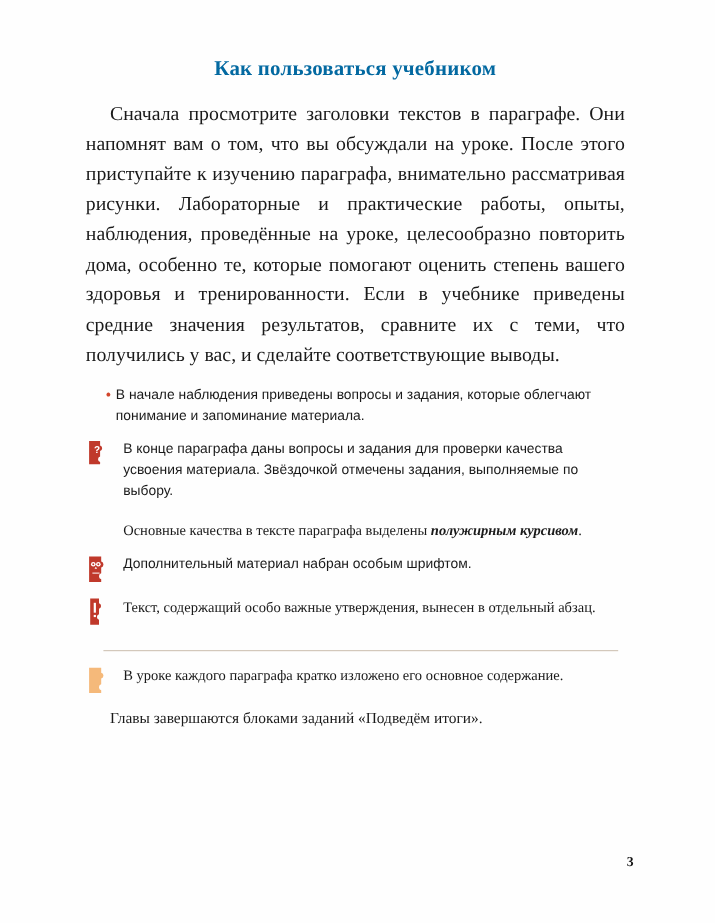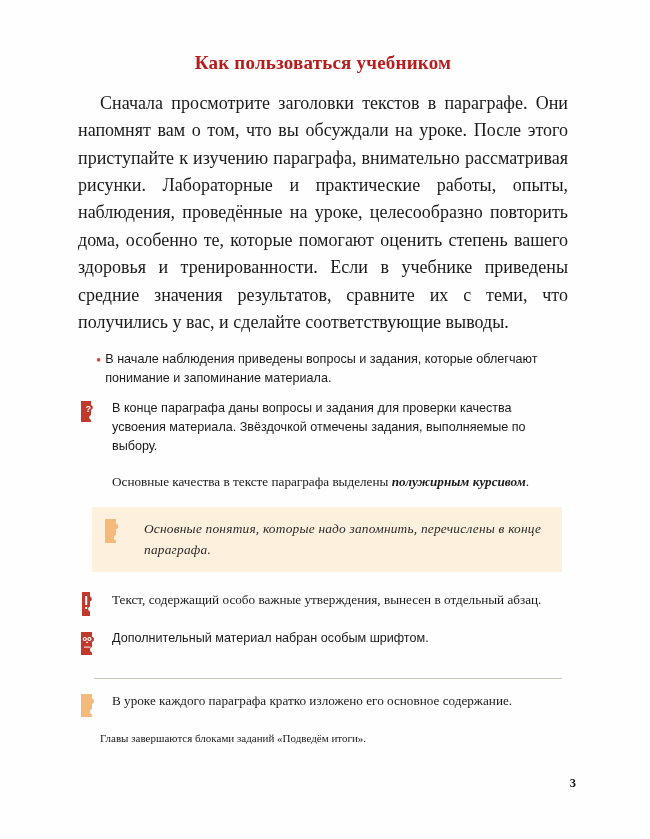--- a/index.html
+++ b/index.html
@@ -28,21 +28,21 @@
     top: 52px;
     width: 490px;
   }
   h1.title {
     font-family: "Liberation Serif", serif;
     font-size: 19px;
     font-weight: bold;
     text-align: center;
     margin: 0 0 16px 0;
     letter-spacing: 0.2px;
-    color: #b91c1c;
+    color: #0369a1;
   }
   p.body-text {
     font-size: 18px;
     line-height: 1.52;
     text-align: justify;
     margin: 0 0 10px 0;
     text-indent: 22px;
     hyphens: manual;
   }
 
@@ -140,21 +140,21 @@
 
   
   .rule {
     border: 0;
     border-top: 1px solid #cfc3b4;
     margin: 22px 0 6px 16px;
     width: 468px;
   }
 
   .final-para {
-    font-size: 11px;
+    font-size: 14px;
     line-height: 1.5;
     margin: 12px 0 0 0;
     text-indent: 22px;
     text-align: left;
   }
 
   .page-number {
     position: absolute;
     right: 74px;
     bottom: 48px;
@@ -186,55 +186,47 @@
           <text x="7.5" y="12" font-family="Liberation Sans, sans-serif" font-size="9" font-weight="bold" fill="#ffffff">?</text>
         </svg>
       </span>
       <span class="txt-sans">В конце параграфа даны вопросы и задания для проверки качества усвоения материала. Звёздочкой отмечены задания, выполняемые по выбору.</span>
     </div>
 
     <p class="sub-para">
       <span>Основные качества в тексте параграфа выделены </span><b><i>полужирным курсивом</i></b><span>.</span>
     </p>
 
-    <div class="callout">
-      <span class="cl-icon">
-        <svg class="puzzle" width="26" height="28" viewBox="0 0 26 28" aria-hidden="true">
-          <path d="M3 2 h11 v4.5 a3 3 0 0 1 0 5.8 v5.6 a3 3 0 0 0 0 5.8 V26 H3 Z" fill="#f5b97a"></path>
-        </svg>
-      </span>
-      <span class="callout-text">Основные понятия, которые надо запомнить, перечислены в конце параграфа.</span>
-    </div>
-
-    <div class="icon-row">
-      <span class="icon-slot">
-        <svg class="puzzle" width="22" height="26" viewBox="0 0 22 26" aria-hidden="true">
-          <path d="M4 1 h8 v4.5 a2.6 2.6 0 0 1 0 5 v5 a2.6 2.6 0 0 0 0 5 V25 H4 Z" fill="#c0392b"></path>
-          <rect x="7.2" y="5" width="2" height="9" fill="#ffffff"></rect>
-          <rect x="7.2" y="16" width="2" height="2" fill="#ffffff"></rect>
-        </svg>
-      </span>
-      <span class="txt-serif">Текст, содержащий особо важные утверждения, вынесен в отдельный абзац.</span>
-    </div>
 
     <div class="icon-row">
       <span class="icon-slot">
         <svg class="puzzle" width="24" height="26" viewBox="0 0 24 26" aria-hidden="true">
           <path d="M3 2 h11 v4.5 a2.8 2.8 0 0 1 0 5.4 v5.2 a2.8 2.8 0 0 0 0 5.4 V25 H3 Z" fill="#c0392b"></path>
           <circle cx="6.8" cy="9" r="2.1" fill="#ffffff"></circle>
           <circle cx="11.4" cy="9" r="2.1" fill="#ffffff"></circle>
           <circle cx="6.8" cy="9" r="0.9" fill="#c0392b"></circle>
           <circle cx="11.4" cy="9" r="0.9" fill="#c0392b"></circle>
           <path d="M9.1 11.2 l1.2 1.8 h-2.4 Z" fill="#ffffff"></path>
           <path d="M6 16.5 h6.5 v1.2 H6 Z" fill="#ffffff" opacity="0.8"></path>
         </svg>
       </span>
       <span class="txt-sans">Дополнительный материал набран особым шрифтом.</span>
     </div>
 
+    <div class="icon-row">
+      <span class="icon-slot">
+        <svg class="puzzle" width="22" height="26" viewBox="0 0 22 26" aria-hidden="true">
+          <path d="M4 1 h8 v4.5 a2.6 2.6 0 0 1 0 5 v5 a2.6 2.6 0 0 0 0 5 V25 H4 Z" fill="#c0392b"></path>
+          <rect x="7.2" y="5" width="2" height="9" fill="#ffffff"></rect>
+          <rect x="7.2" y="16" width="2" height="2" fill="#ffffff"></rect>
+        </svg>
+      </span>
+      <span class="txt-serif">Текст, содержащий особо важные утверждения, вынесен в отдельный абзац.</span>
+    </div>
+
     <hr class="rule">
 
     <div class="icon-row">
       <span class="icon-slot">
         <svg class="puzzle" width="24" height="26" viewBox="0 0 24 26" aria-hidden="true">
           <path d="M3 2 h11 v4.5 a2.8 2.8 0 0 1 0 5.4 v5.2 a2.8 2.8 0 0 0 0 5.4 V25 H3 Z" fill="#f5b97a"></path>
         </svg>
       </span>
       <span class="txt-serif">В уроке каждого параграфа кратко изложено его основное содержание.</span>
     </div>

